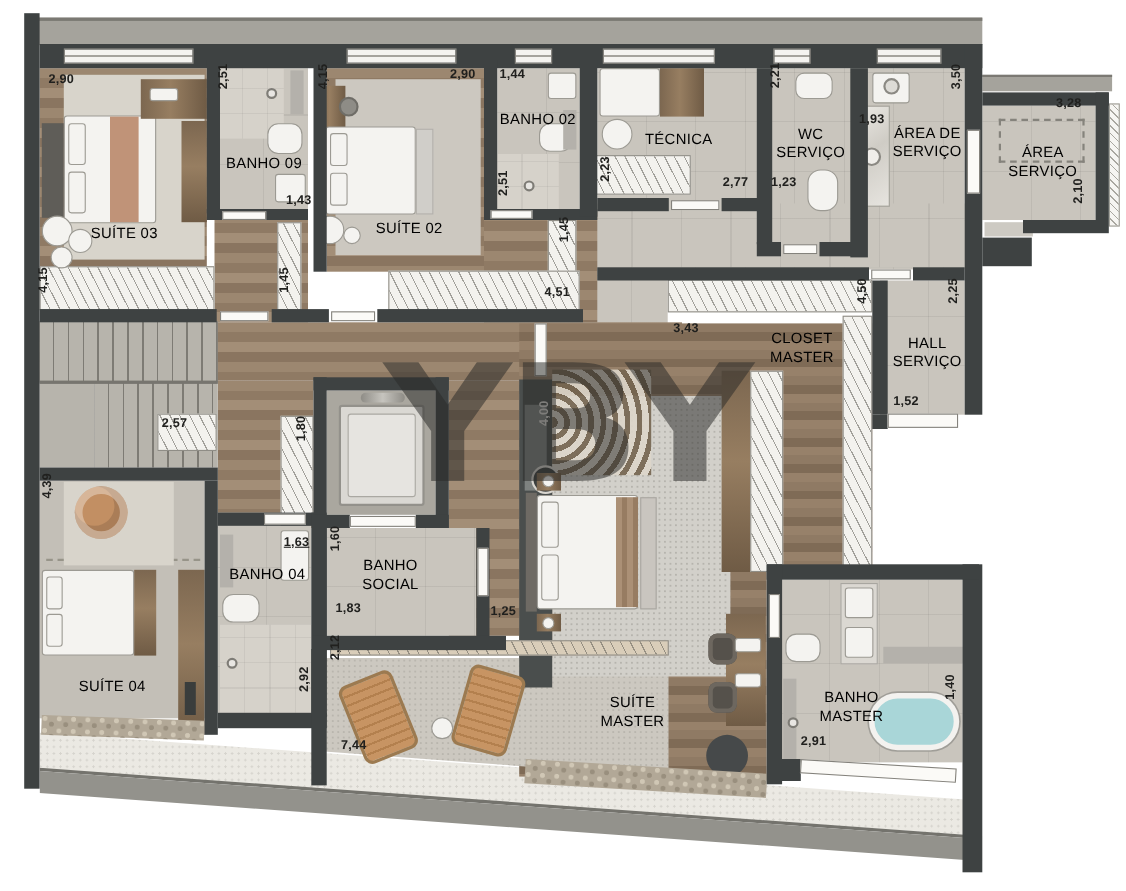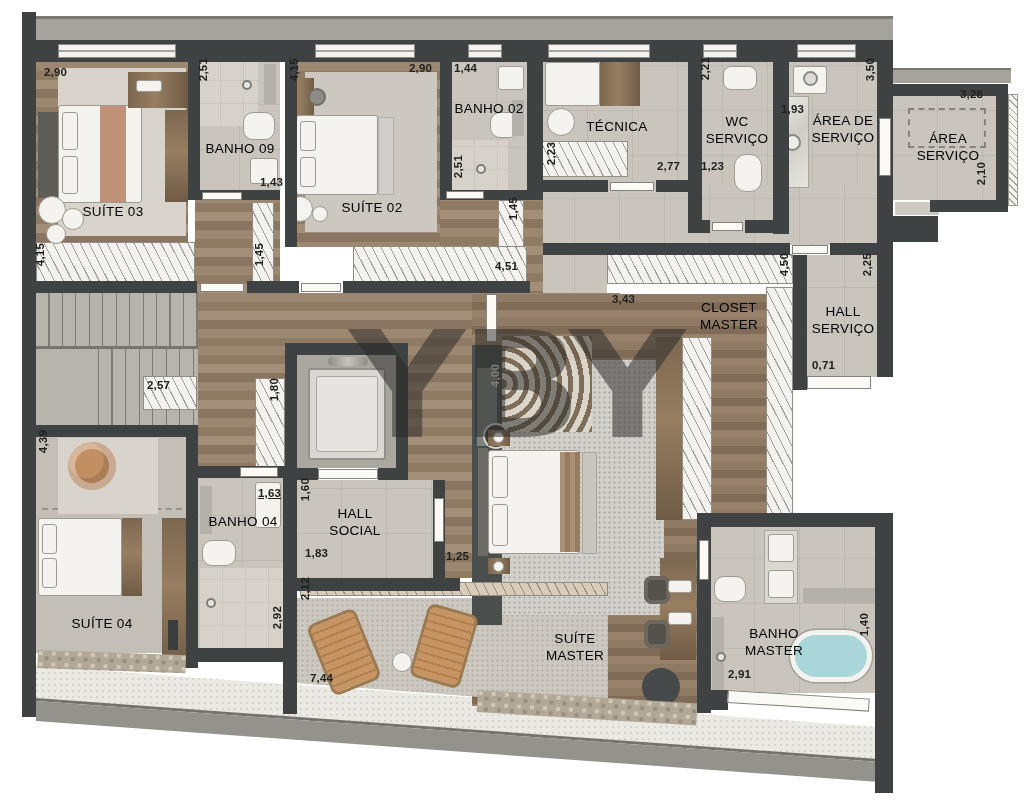--- a/index.html
+++ b/index.html
@@ -276,21 +276,21 @@
   <div class="rlabel" style="left:113px;top:203px;width:110px;">SUÍTE 03</div>
   <div class="rlabel" style="left:240px;top:140px;width:110px;">BANHO 09</div>
   <div class="rlabel" style="left:372px;top:199px;width:110px;">SUÍTE 02</div>
   <div class="rlabel" style="left:489px;top:100px;width:110px;">BANHO 02</div>
   <div class="rlabel" style="left:617px;top:118px;width:110px;">TÉCNICA</div>
   <div class="rlabel" style="left:737px;top:113px;width:74px;">WC SERVIÇO</div>
   <div class="rlabel" style="left:843px;top:112px;width:86px;">ÁREA DE SERVIÇO</div>
   <div class="rlabel" style="left:948px;top:130px;width:82px;">ÁREA SERVIÇO</div>
   <div class="rlabel" style="left:843px;top:303px;width:74px;">HALL SERVIÇO</div>
   <div class="rlabel" style="left:729px;top:299px;width:80px;">CLOSET MASTER</div>
-  <div class="rlabel" style="left:355px;top:505px;width:62px;">HALL SOCIAL</div>
+  <div class="rlabel" style="left:355px;top:505px;width:62px;">BANHO SOCIAL</div>
   <div class="rlabel" style="left:243px;top:513px;width:120px;">BANHO 04</div>
   <div class="rlabel" style="left:102px;top:615px;width:110px;">SUÍTE 04</div>
   <div class="rlabel" style="left:575px;top:630px;width:80px;">SUÍTE MASTER</div>
   <div class="rlabel" style="left:774px;top:625px;width:88px;">BANHO MASTER</div>
 
   <div class="dim" style="left:44px;top:66px;">2,90</div>
   <div class="dim dimv" style="left:197px;top:58px;">2,51</div>
   <div class="dim dimv" style="left:288px;top:58px;">4,15</div>
   <div class="dim" style="left:409px;top:62px;">2,90</div>
   <div class="dim" style="left:454px;top:62px;">1,44</div>
@@ -303,21 +303,21 @@
   <div class="dim" style="left:657px;top:160px;">2,77</div>
   <div class="dim" style="left:701px;top:160px;">1,23</div>
   <div class="dim dimv" style="left:452px;top:155px;">2,51</div>
   <div class="dim" style="left:247px;top:176px;margin-left:13px;">1,43</div>
   <div class="dim dimv" style="left:253px;top:243px;">1,45</div>
   <div class="dim dimv" style="left:507px;top:197px;">1,45</div>
   <div class="dim" style="left:495px;top:260px;">4,51</div>
   <div class="dim" style="left:612px;top:259px;margin-top:34px;">3,43</div>
   <div class="dim dimv" style="left:778px;top:253px;">4,50</div>
   <div class="dim dimv" style="left:861px;top:253px;">2,25</div>
-  <div class="dim" style="left:812px;top:359px;">0,71</div>
+  <div class="dim" style="left:812px;top:359px;">1,52</div>
   <div class="dim dimv" style="left:34px;top:243px;">4,15</div>
   <div class="dim" style="left:147px;top:379px;text-align:right;">2,57</div>
   <div class="dim dimv" style="left:268px;top:378px;">1,80</div>
   <div class="dim dimv" style="left:37px;top:430px;">4,39</div>
   <div class="dim" style="left:258px;top:487px;text-decoration:underline;">1,63</div>
   <div class="dim dimv" style="left:299px;top:478px;">1,60</div>
   <div class="dim" style="left:305px;top:547px;">1,83</div>
   <div class="dim" style="left:446px;top:550px;">1,25</div>
   <div class="dim dimv" style="left:299px;top:577px;">2,12</div>
   <div class="dim dimv" style="left:271px;top:606px;">2,92</div>

